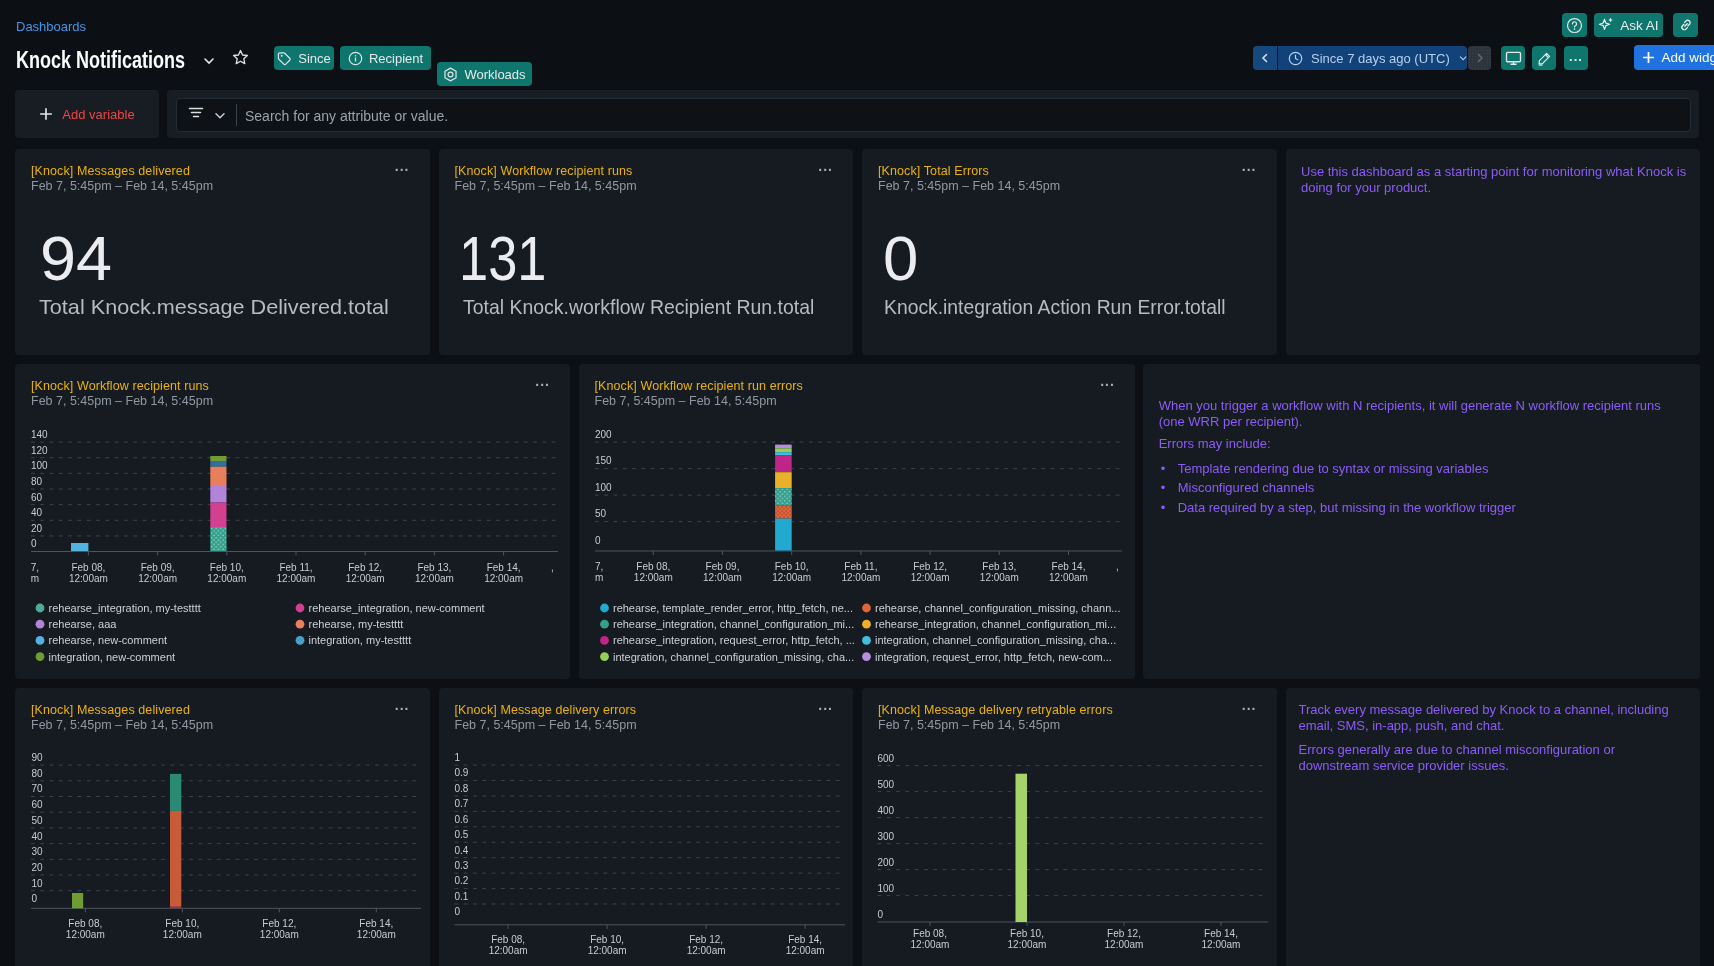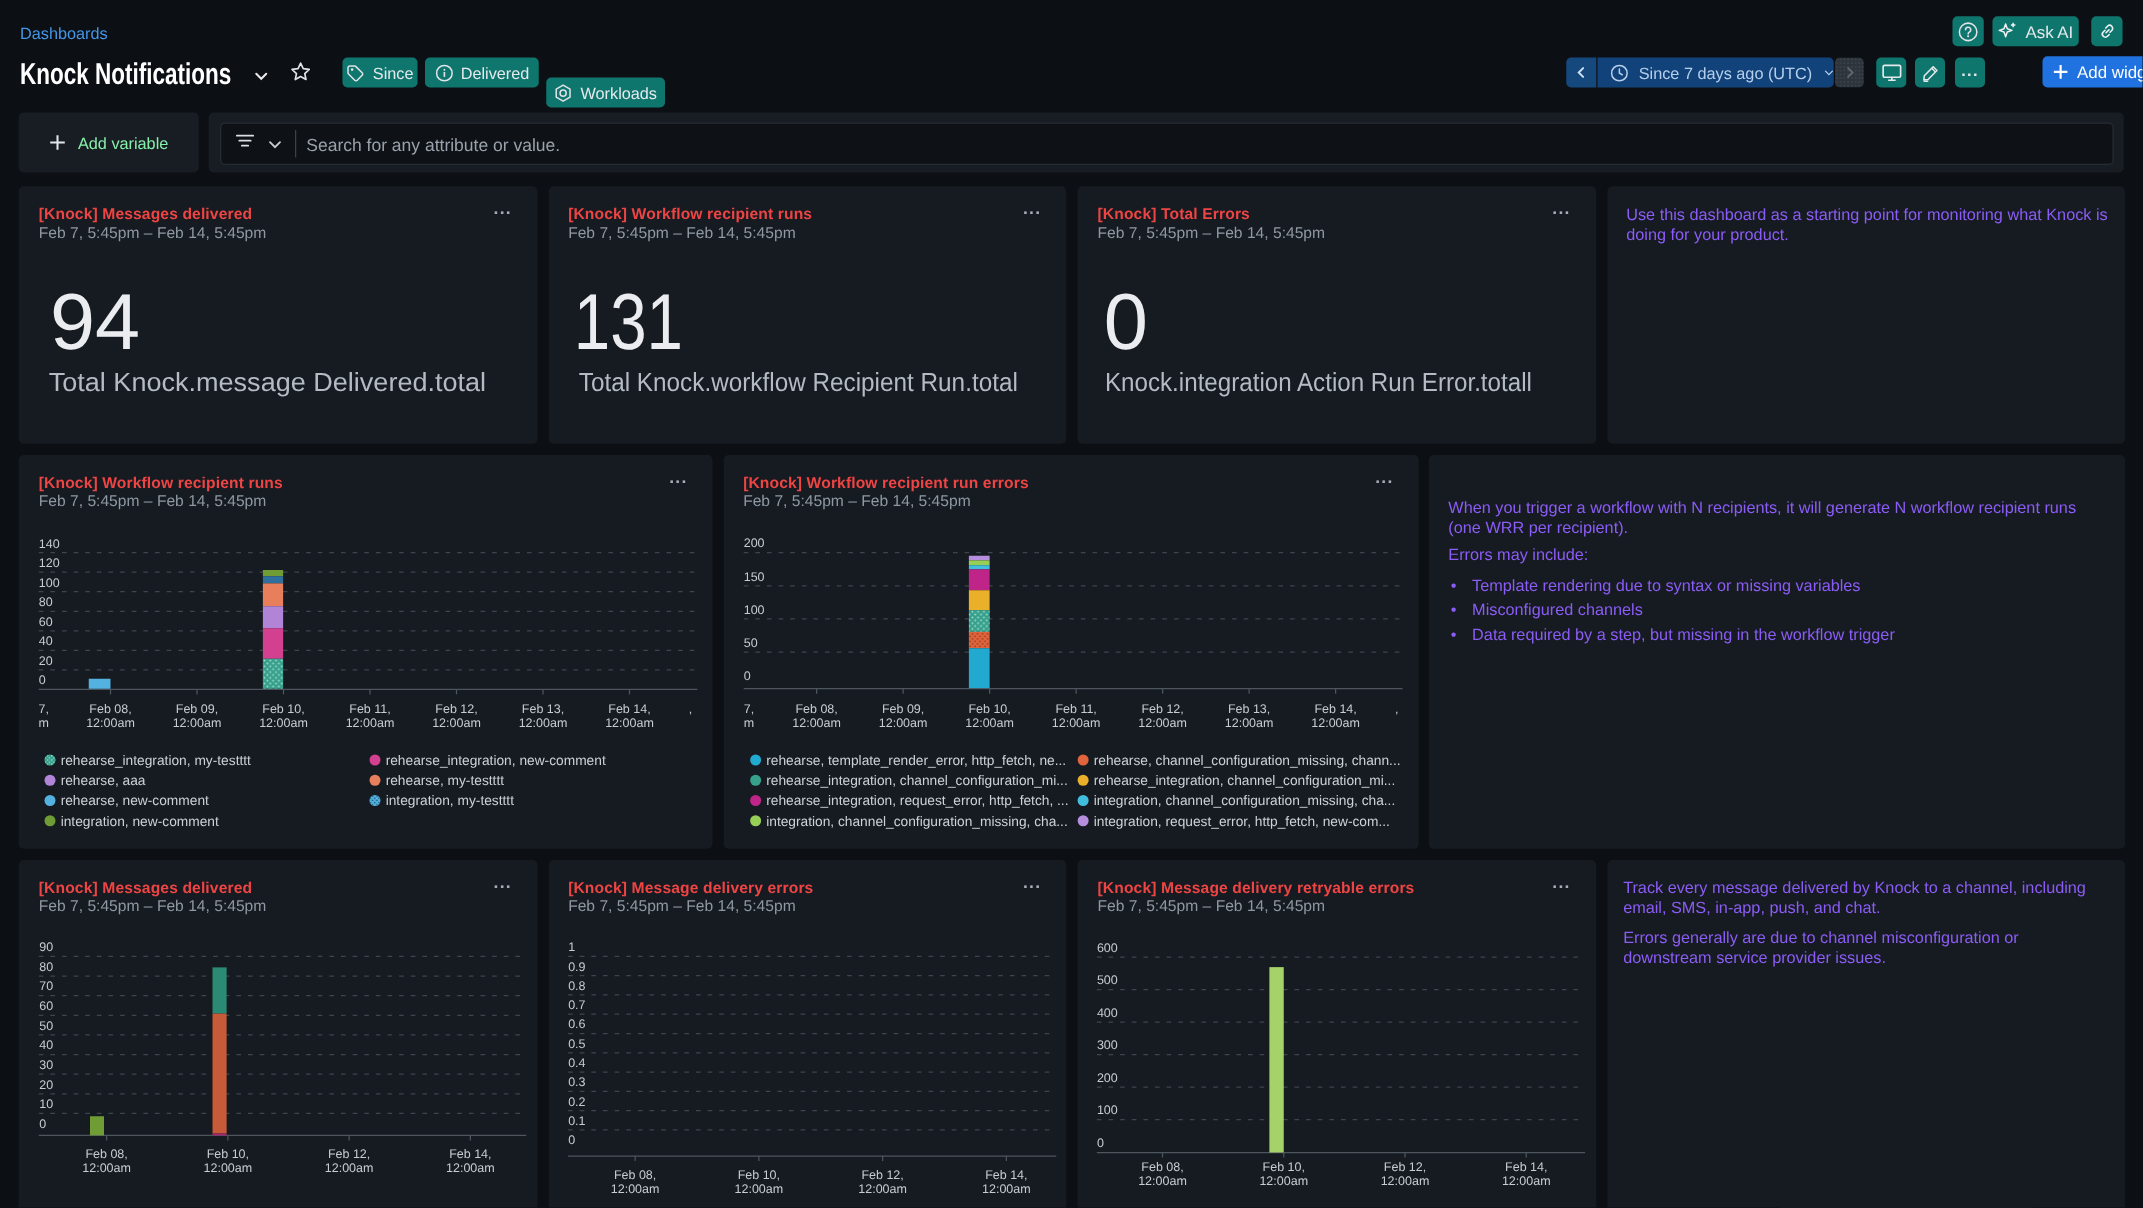--- a/index.html
+++ b/index.html
@@ -1,18 +1,18 @@
 <!DOCTYPE html>
 <html><head><meta charset="utf-8">
 <style>
 html,body{margin:0;padding:0;width:1714px;height:966px;background:#0c1015;
 font-family:"Liberation Sans",sans-serif;overflow:hidden;position:relative}
 .abs{position:absolute}
 .card{position:absolute;background:#161b21;border-radius:4px}
-.ct{position:absolute;left:16px;top:15.5px;font-size:12.5px;line-height:1;font-weight:bold;color:#ef4444;letter-spacing:.1px}
+.ct{position:absolute;left:16px;top:15.5px;font-size:12.5px;line-height:1;font-weight:normal;color:#eab308;letter-spacing:.1px}
 .cs{position:absolute;left:16px;top:31px;font-size:12.5px;line-height:1;color:#8f98a2}
 .dots{position:absolute;right:20px;top:9px;color:#a7aeb6;font-size:14px;letter-spacing:1px;font-weight:bold}
 .num{position:absolute;left:25px;top:77.5px;font-size:63.5px;color:#eaecef;line-height:1;transform-origin:left top}
 .unit{position:absolute;left:24px;top:146.5px;font-size:21px;line-height:1;color:#b5bbc3;transform-origin:left top}
 .note{position:absolute;font-size:13px;color:#8b5cf6;line-height:16.2px}
 .btn{position:absolute;height:24px;background:#0f766e;border-radius:4px;display:flex;align-items:center;justify-content:center;color:#e6e9ec;font-size:13px;gap:6px}
 svg.chart{position:absolute;left:0;top:0}
 svg text{font-family:"Liberation Sans",sans-serif}
 </style></head>
 <body>
@@ -30,21 +30,21 @@
       <circle cx="5" cy="5" r="1.1" fill="#dfe3e7"></circle>
     </svg>
     <span>Since</span>
   </div>
 <div class="btn" style="left:340px;top:46px;width:91px">
     <svg width="15" height="15" viewBox="0 0 16 16">
       <circle cx="8" cy="8" r="6.6" fill="none" stroke="#dfe3e7" stroke-width="1.3"></circle>
       <rect x="7.3" y="7" width="1.4" height="4.2" fill="#dfe3e7"></rect>
       <rect x="7.3" y="4.4" width="1.4" height="1.5" fill="#dfe3e7"></rect>
     </svg>
-    <span>Delivered</span>
+    <span>Recipient</span>
   </div>
 <div class="btn" style="left:437px;top:62px;width:95px">
     <svg width="15" height="15" viewBox="0 0 16 16">
       <path d="M8 1.2l5.9 3.4v6.8L8 14.8l-5.9-3.4V4.6z" fill="none" stroke="#dfe3e7" stroke-width="1.3" stroke-linejoin="round"></path>
       <circle cx="8" cy="8" r="2.6" fill="none" stroke="#dfe3e7" stroke-width="1.3"></circle>
     </svg>
     <span>Workloads</span>
   </div>
 <div class="btn" style="left:1562px;top:13px;width:25px">
     <svg width="17" height="17" viewBox="0 0 18 18">
@@ -102,21 +102,21 @@
   </div>
 <div class="btn" style="left:1564px;top:46px;width:24px;color:#e6e9ec;font-weight:bold;letter-spacing:1px;font-size:13px">
     <span style="margin-top:-4px">...</span>
   </div>
 <div class="abs" style="left:1634px;top:45px;width:102px;height:25px;background:#1f72e0;border-radius:4px;display:flex;align-items:center;justify-content:center;color:#fff;font-size:13.5px;gap:7px">
     <svg width="13" height="13" viewBox="0 0 12 12">
       <path d="M6 1v10M1 6h10" stroke="#fff" stroke-width="1.6"></path>
     </svg>
     <span>Add widget</span>
   </div>
-<div class="abs" style="left:15px;top:90px;width:144px;height:48px;background:#181d23;border-radius:4px;display:flex;align-items:center;justify-content:center;color:#86efac;font-size:13px;gap:9px">
+<div class="abs" style="left:15px;top:90px;width:144px;height:48px;background:#181d23;border-radius:4px;display:flex;align-items:center;justify-content:center;color:#ef4444;font-size:13px;gap:9px">
     <svg width="14" height="14" viewBox="0 0 12 12">
       <path d="M6 1v10M1 6h10" stroke="#e3e6ea" stroke-width="1.4"></path>
     </svg>
     <span>Add variable</span>
   </div>
 <div class="abs" style="left:167px;top:90px;width:1532px;height:48px;background:#181d23;border-radius:4px"></div>
 <div class="abs" style="left:176px;top:98px;width:1515px;height:34px;background:#0e1216;border-radius:4px;border:1px solid #262c33;box-sizing:border-box"></div>
 <div class="abs" style="left:188px;top:106px;display:flex">
     <svg width="16" height="14" viewBox="0 0 16 14">
       <path d="M1.5 2.5h13M3.5 6.5h9M5.5 10.5h5" stroke="#dbe0e5" stroke-width="1.5" stroke-linecap="round"></path>

